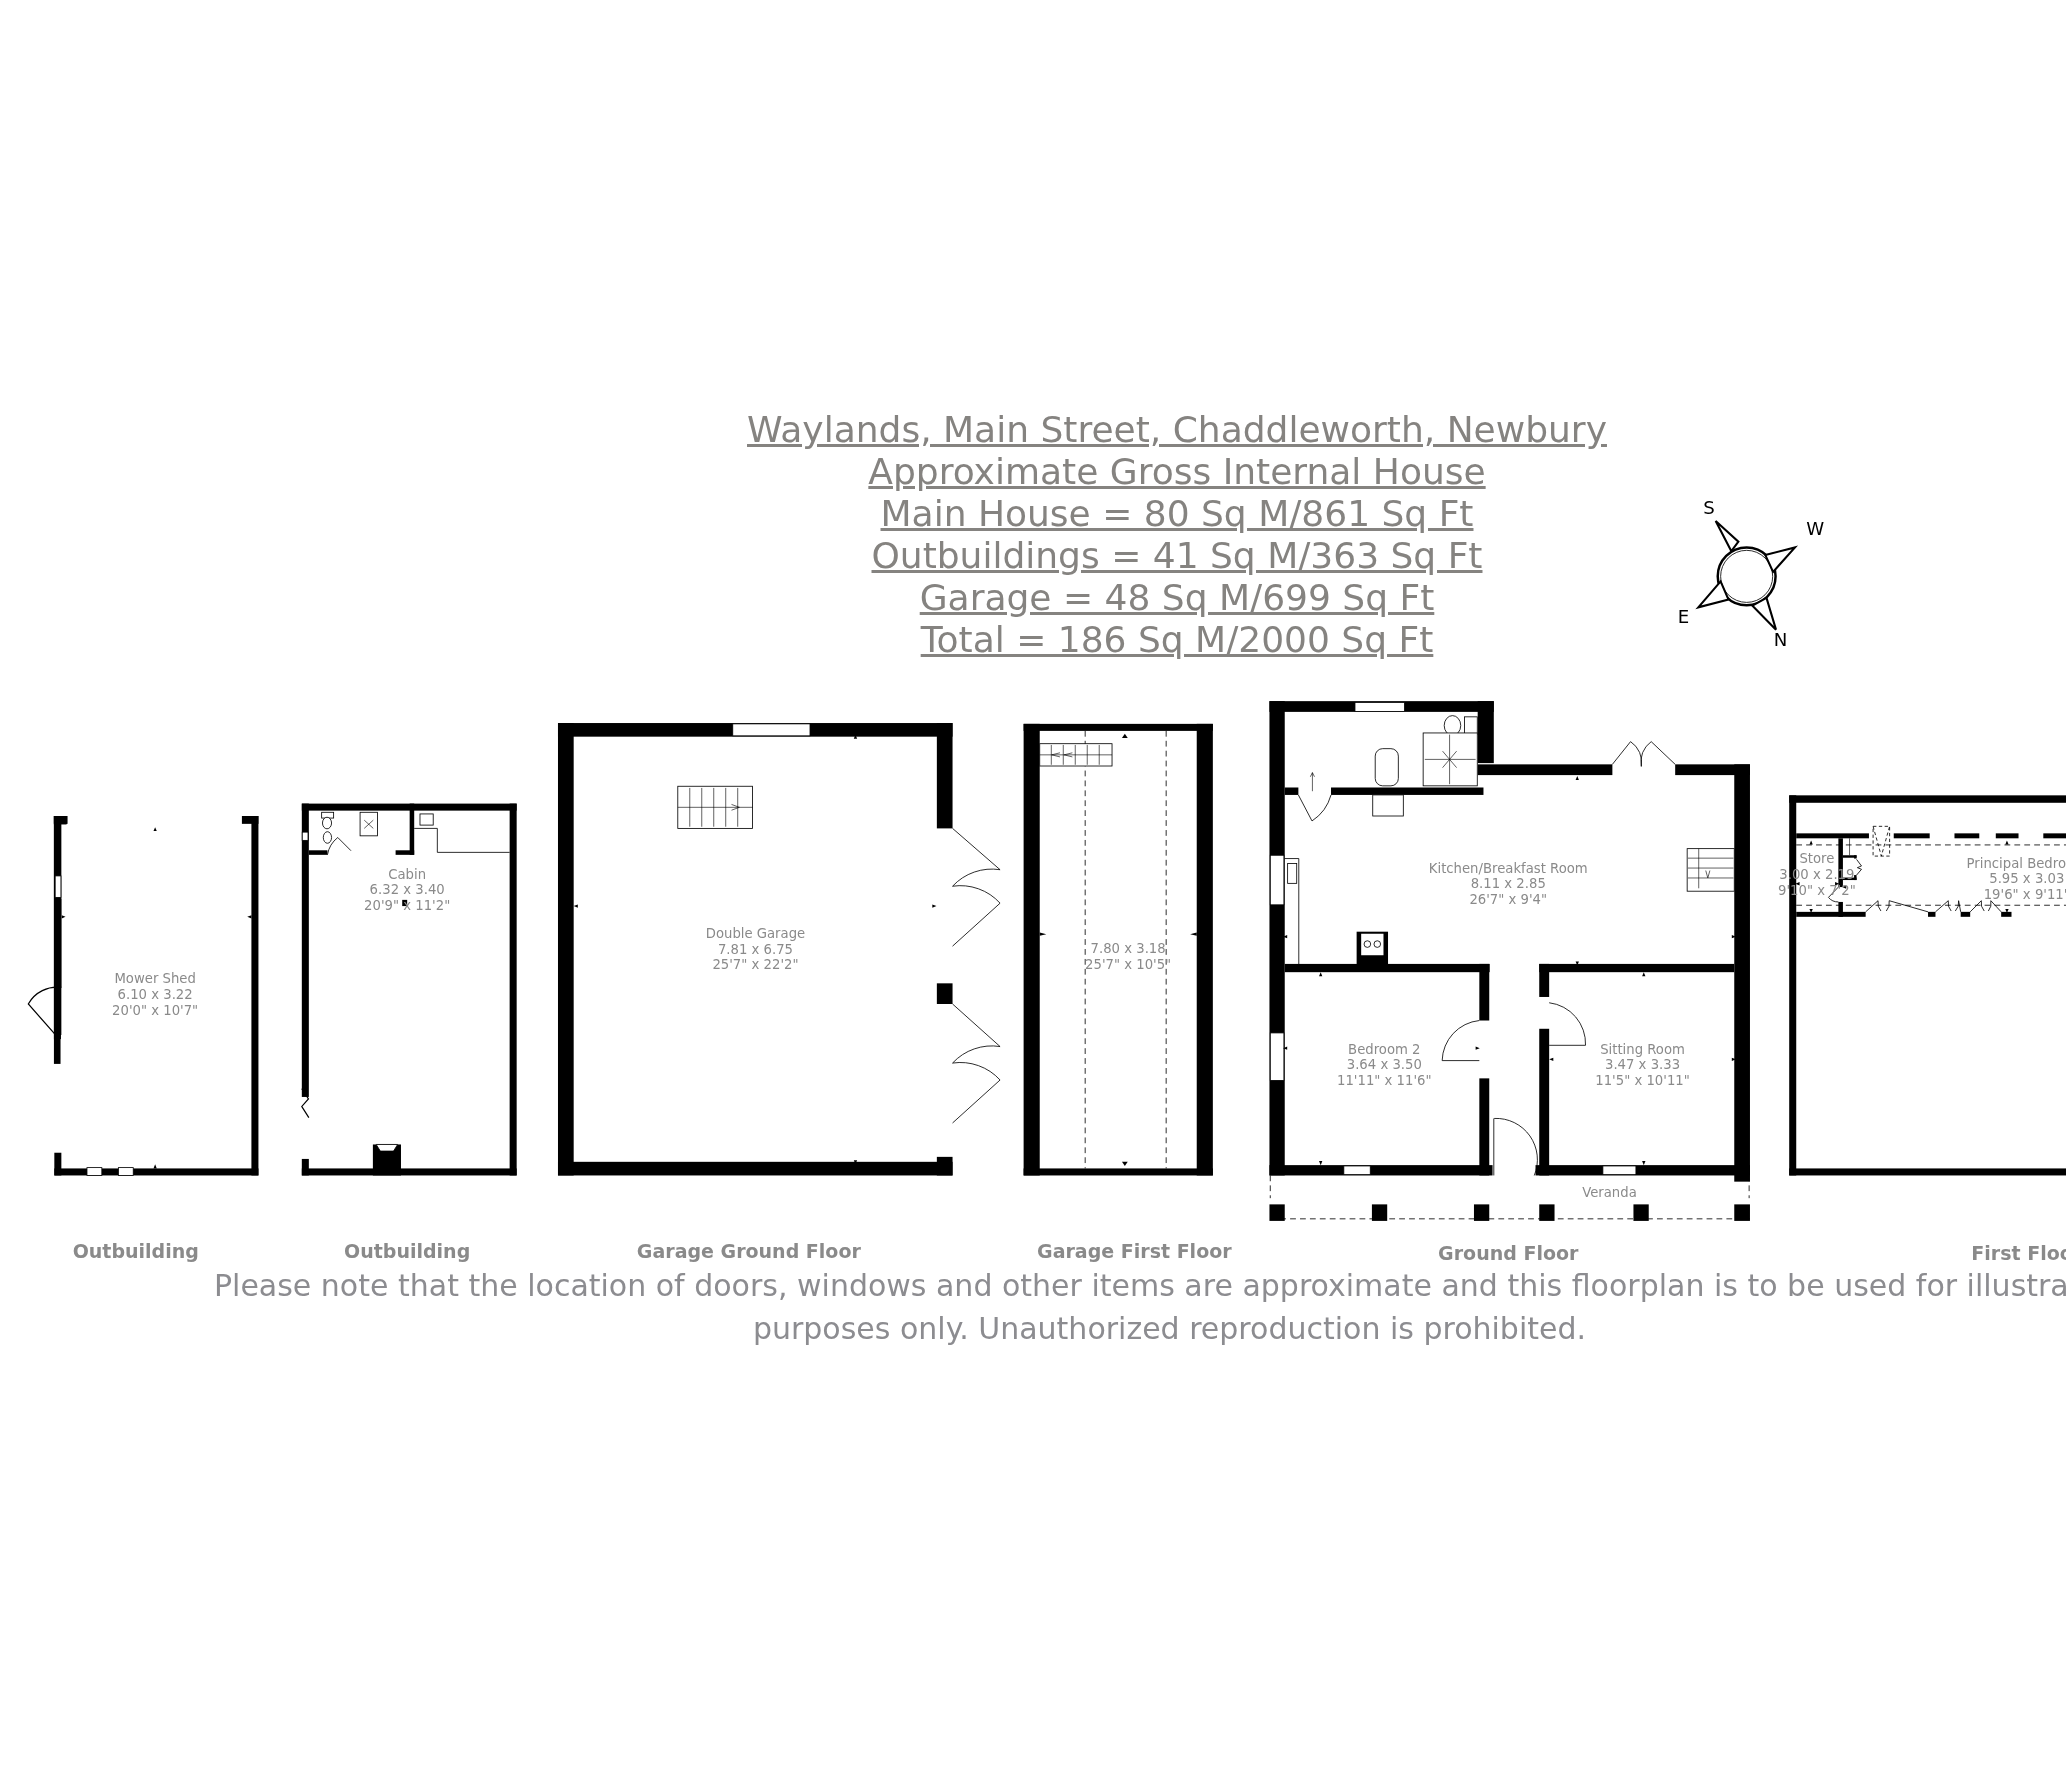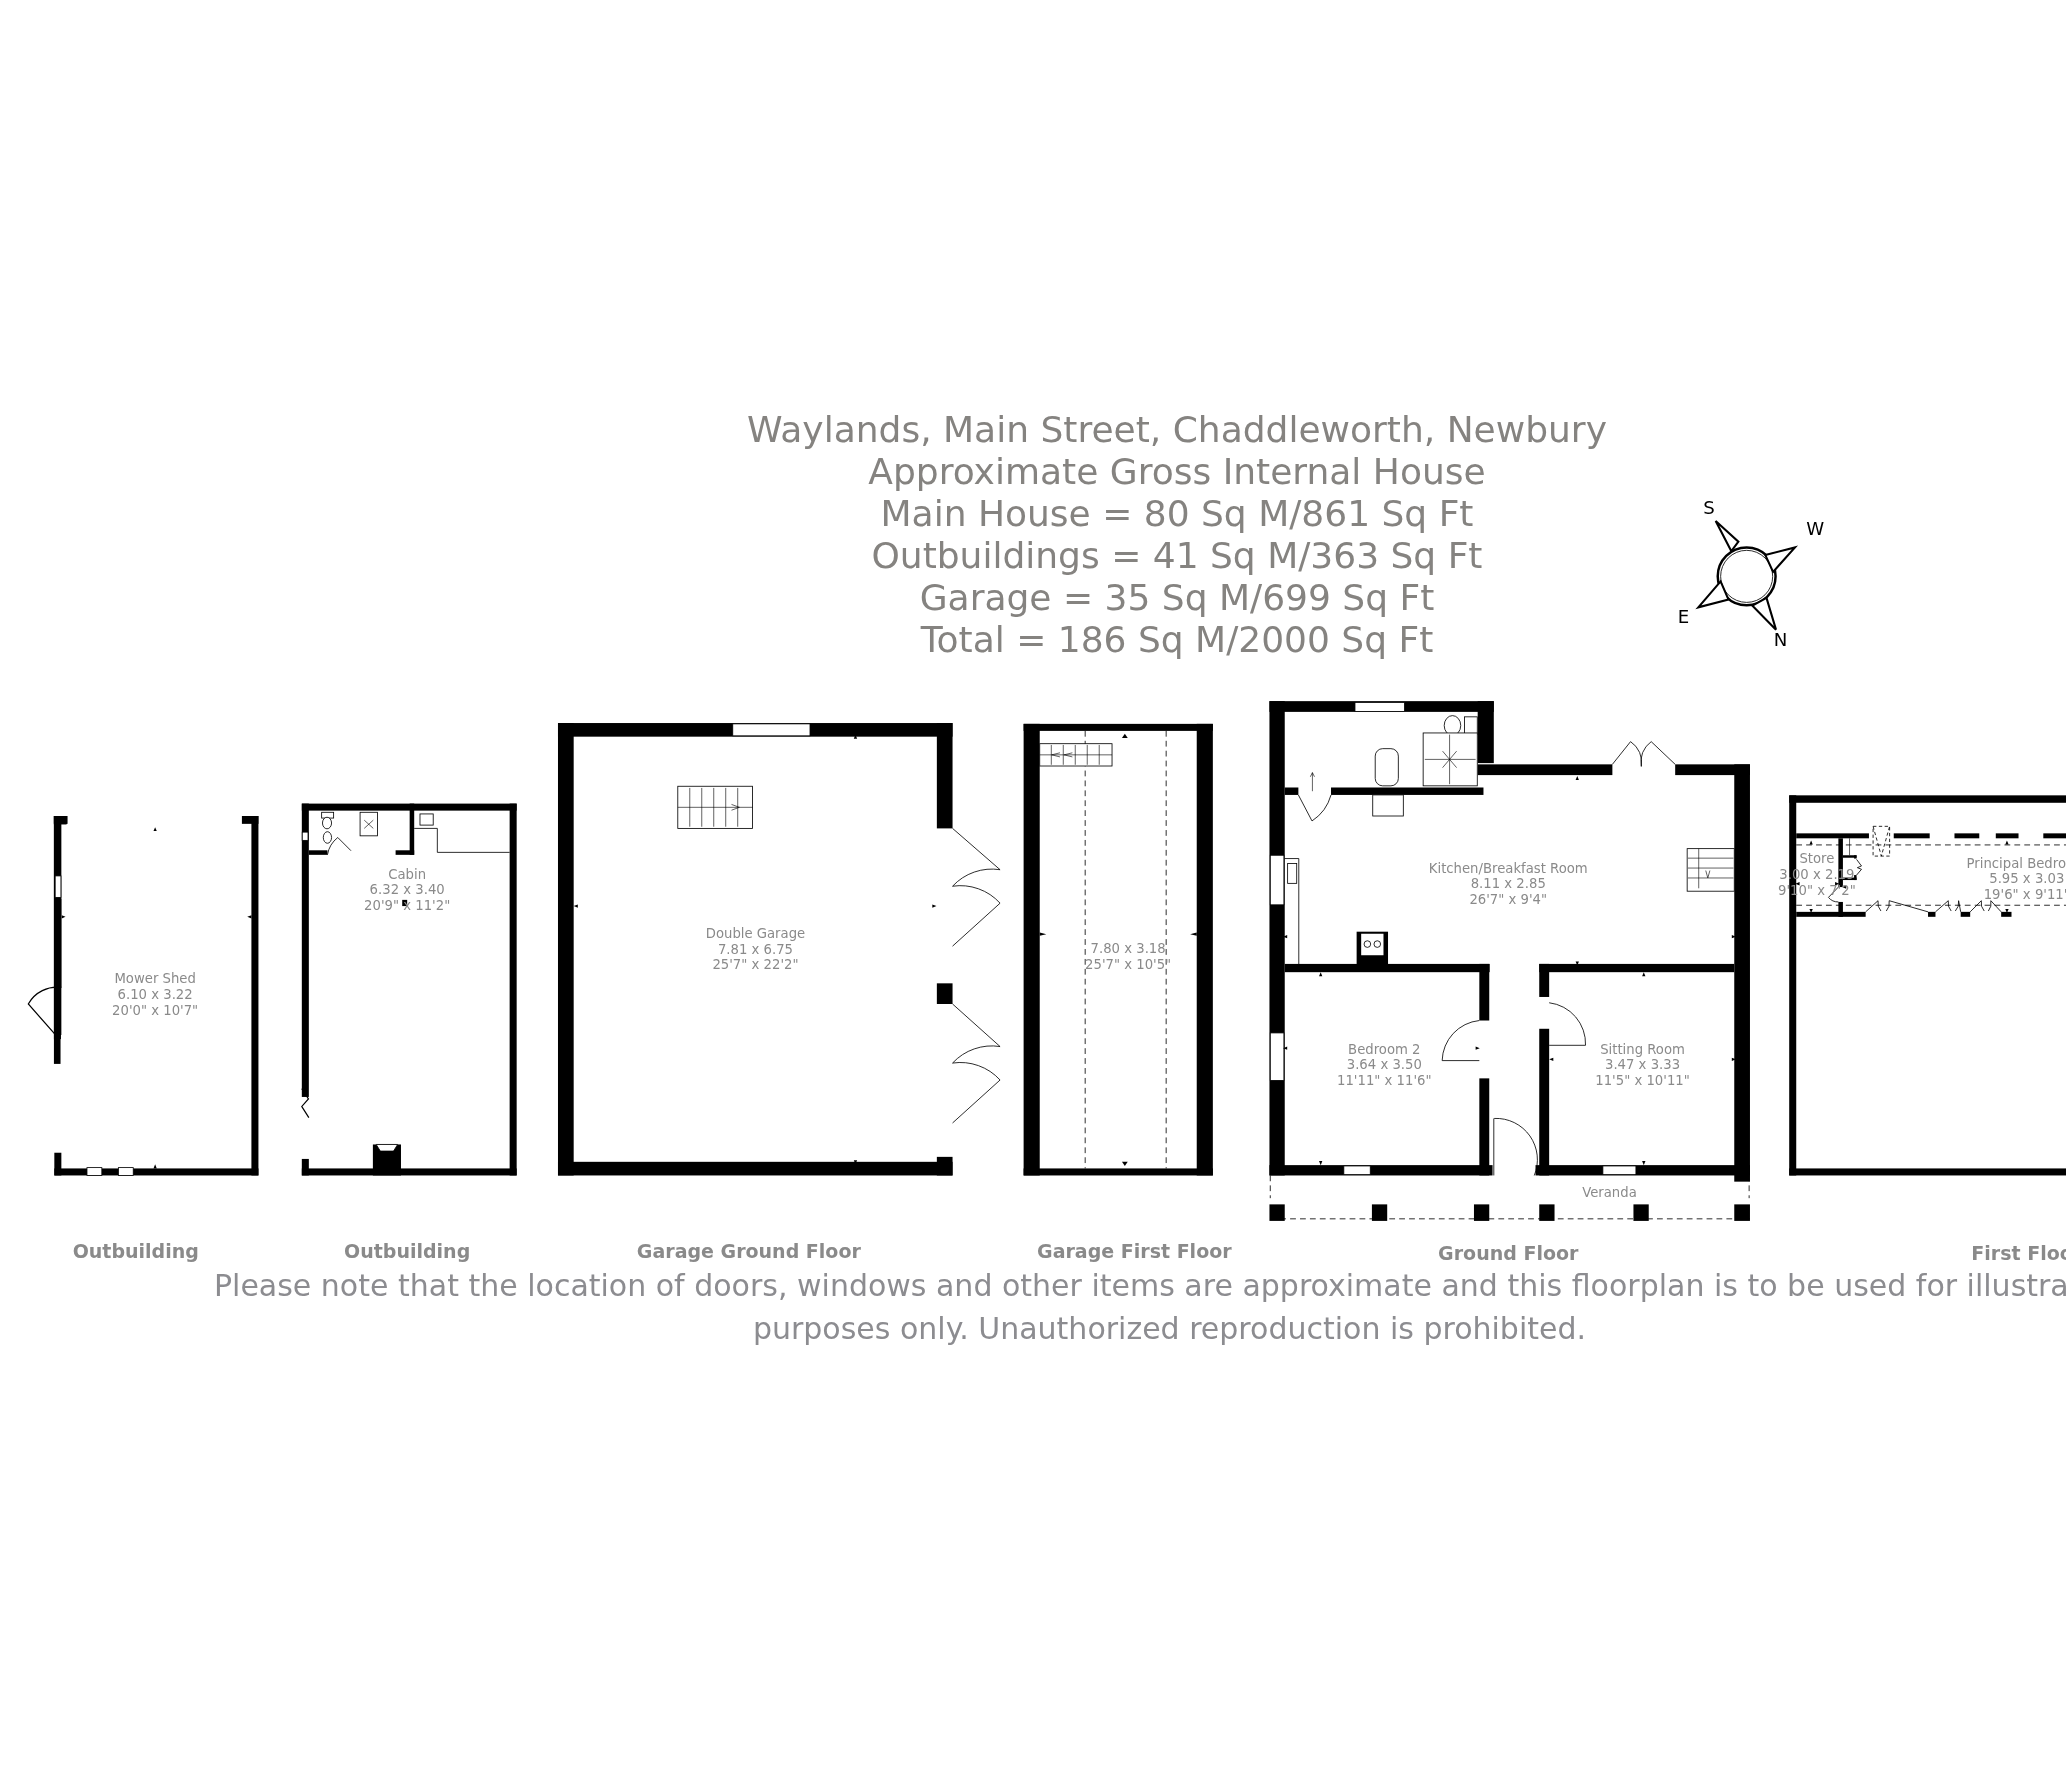--- a/index.html
+++ b/index.html
@@ -1,34 +1,34 @@
 <!DOCTYPE html>
 <html style="font-size:6.6px"><head>
 <meta charset="utf-8">
 <style>
   html, body { margin: 0; padding: 0; background: #ffffff; }
   body { width: 2291px; height: 1770px; position: relative; overflow: hidden; font-family: "Liberation Sans", "DejaVu Sans", sans-serif; }
-  .title-block { position: absolute; left: 702px; top: 409px; width: 950px; text-align: center; color: #858380; font-family: "DejaVu Sans", sans-serif; font-size: 36px; line-height: 42px; font-weight: normal; }
+  .title-block { position: absolute; left: 702px; top: 409px; width: 950px; text-align: center; color: #858380; font-family: "DejaVu Sans", sans-serif; font-size: 36px; line-height: 42px; font-weight: normal; text-decoration: underline; }
   .title-block div { white-space: nowrap; }
   svg.plan { position: absolute; left: 0; top: 0; }
   .room-label { font-family: "DejaVu Sans", sans-serif; fill: #8a8a8a; text-anchor: middle; }
   .floor-label { font-family: "DejaVu Sans", sans-serif; font-weight: bold; fill: #8a8a8a; text-anchor: middle; font-size: 46px; }
   .compass-label { font-family: "DejaVu Sans", sans-serif; fill: #000; font-size: 44px; text-anchor: middle; }
   .disclaimer { position: absolute; left: 124px; top: 1264px; width: 2091px; text-align: center; color: #8c8c90; font-family: "DejaVu Sans", sans-serif; font-size: 30px; line-height: 43px; }
   .disclaimer div { white-space: nowrap; }
 </style>
 </head>
 <body>
 
 <div class="title-block">
   <div>Waylands, Main Street, Chaddleworth, Newbury</div>
   <div>Approximate Gross Internal House</div>
   <div>Main House = 80 Sq M/861 Sq Ft</div>
   <div>Outbuildings = 41 Sq M/363 Sq Ft</div>
-  <div>Garage = 35 Sq M/699 Sq Ft</div>
+  <div>Garage = 48 Sq M/699 Sq Ft</div>
   <div>Total = 186 Sq M/2000 Sq Ft</div>
 </div>
 
 <svg class="plan" width="2291" height="1770" viewBox="0 0 5544 4284" xmlns="http://www.w3.org/2000/svg">
 
   <g transform="translate(4227,1395)">
     <circle r="70" fill="#fff" stroke="#000" stroke-width="6"></circle>
     <circle r="63" fill="none" stroke="#000" stroke-width="2"></circle>
 
     <polygon points="-37,-61 -75,-134 -20,-84" fill="#fff" stroke="#000" stroke-width="5"></polygon>

